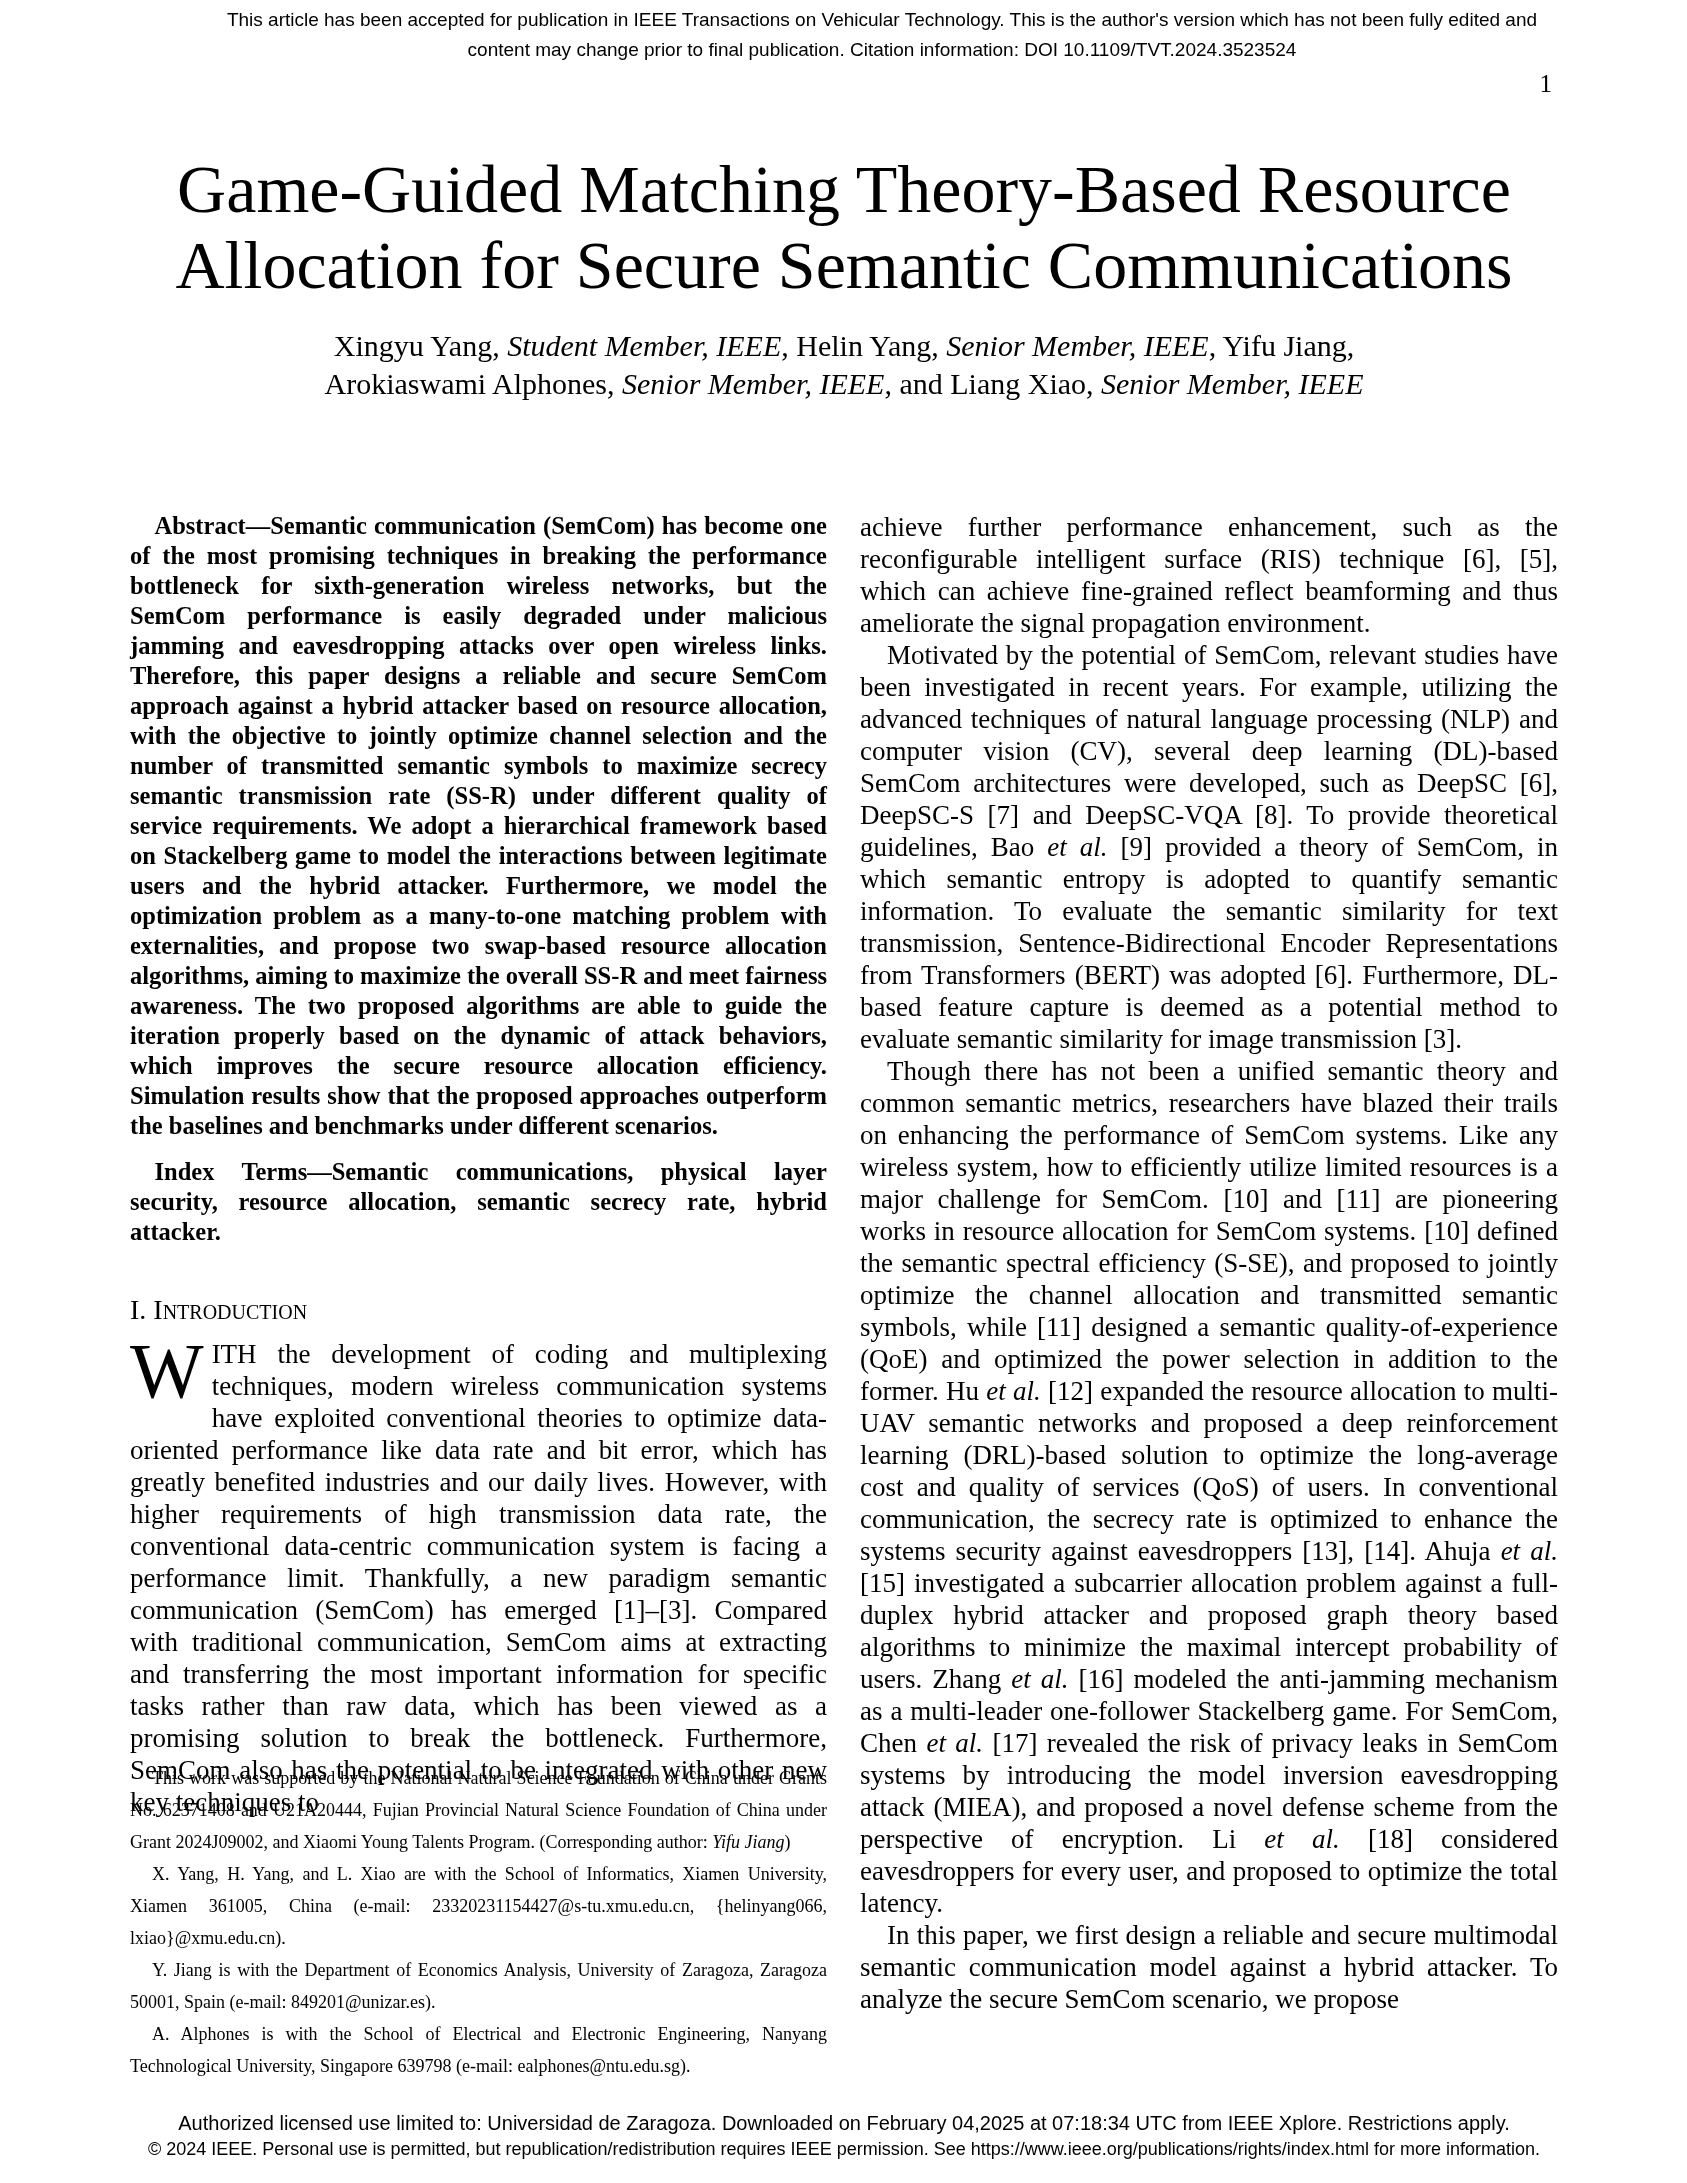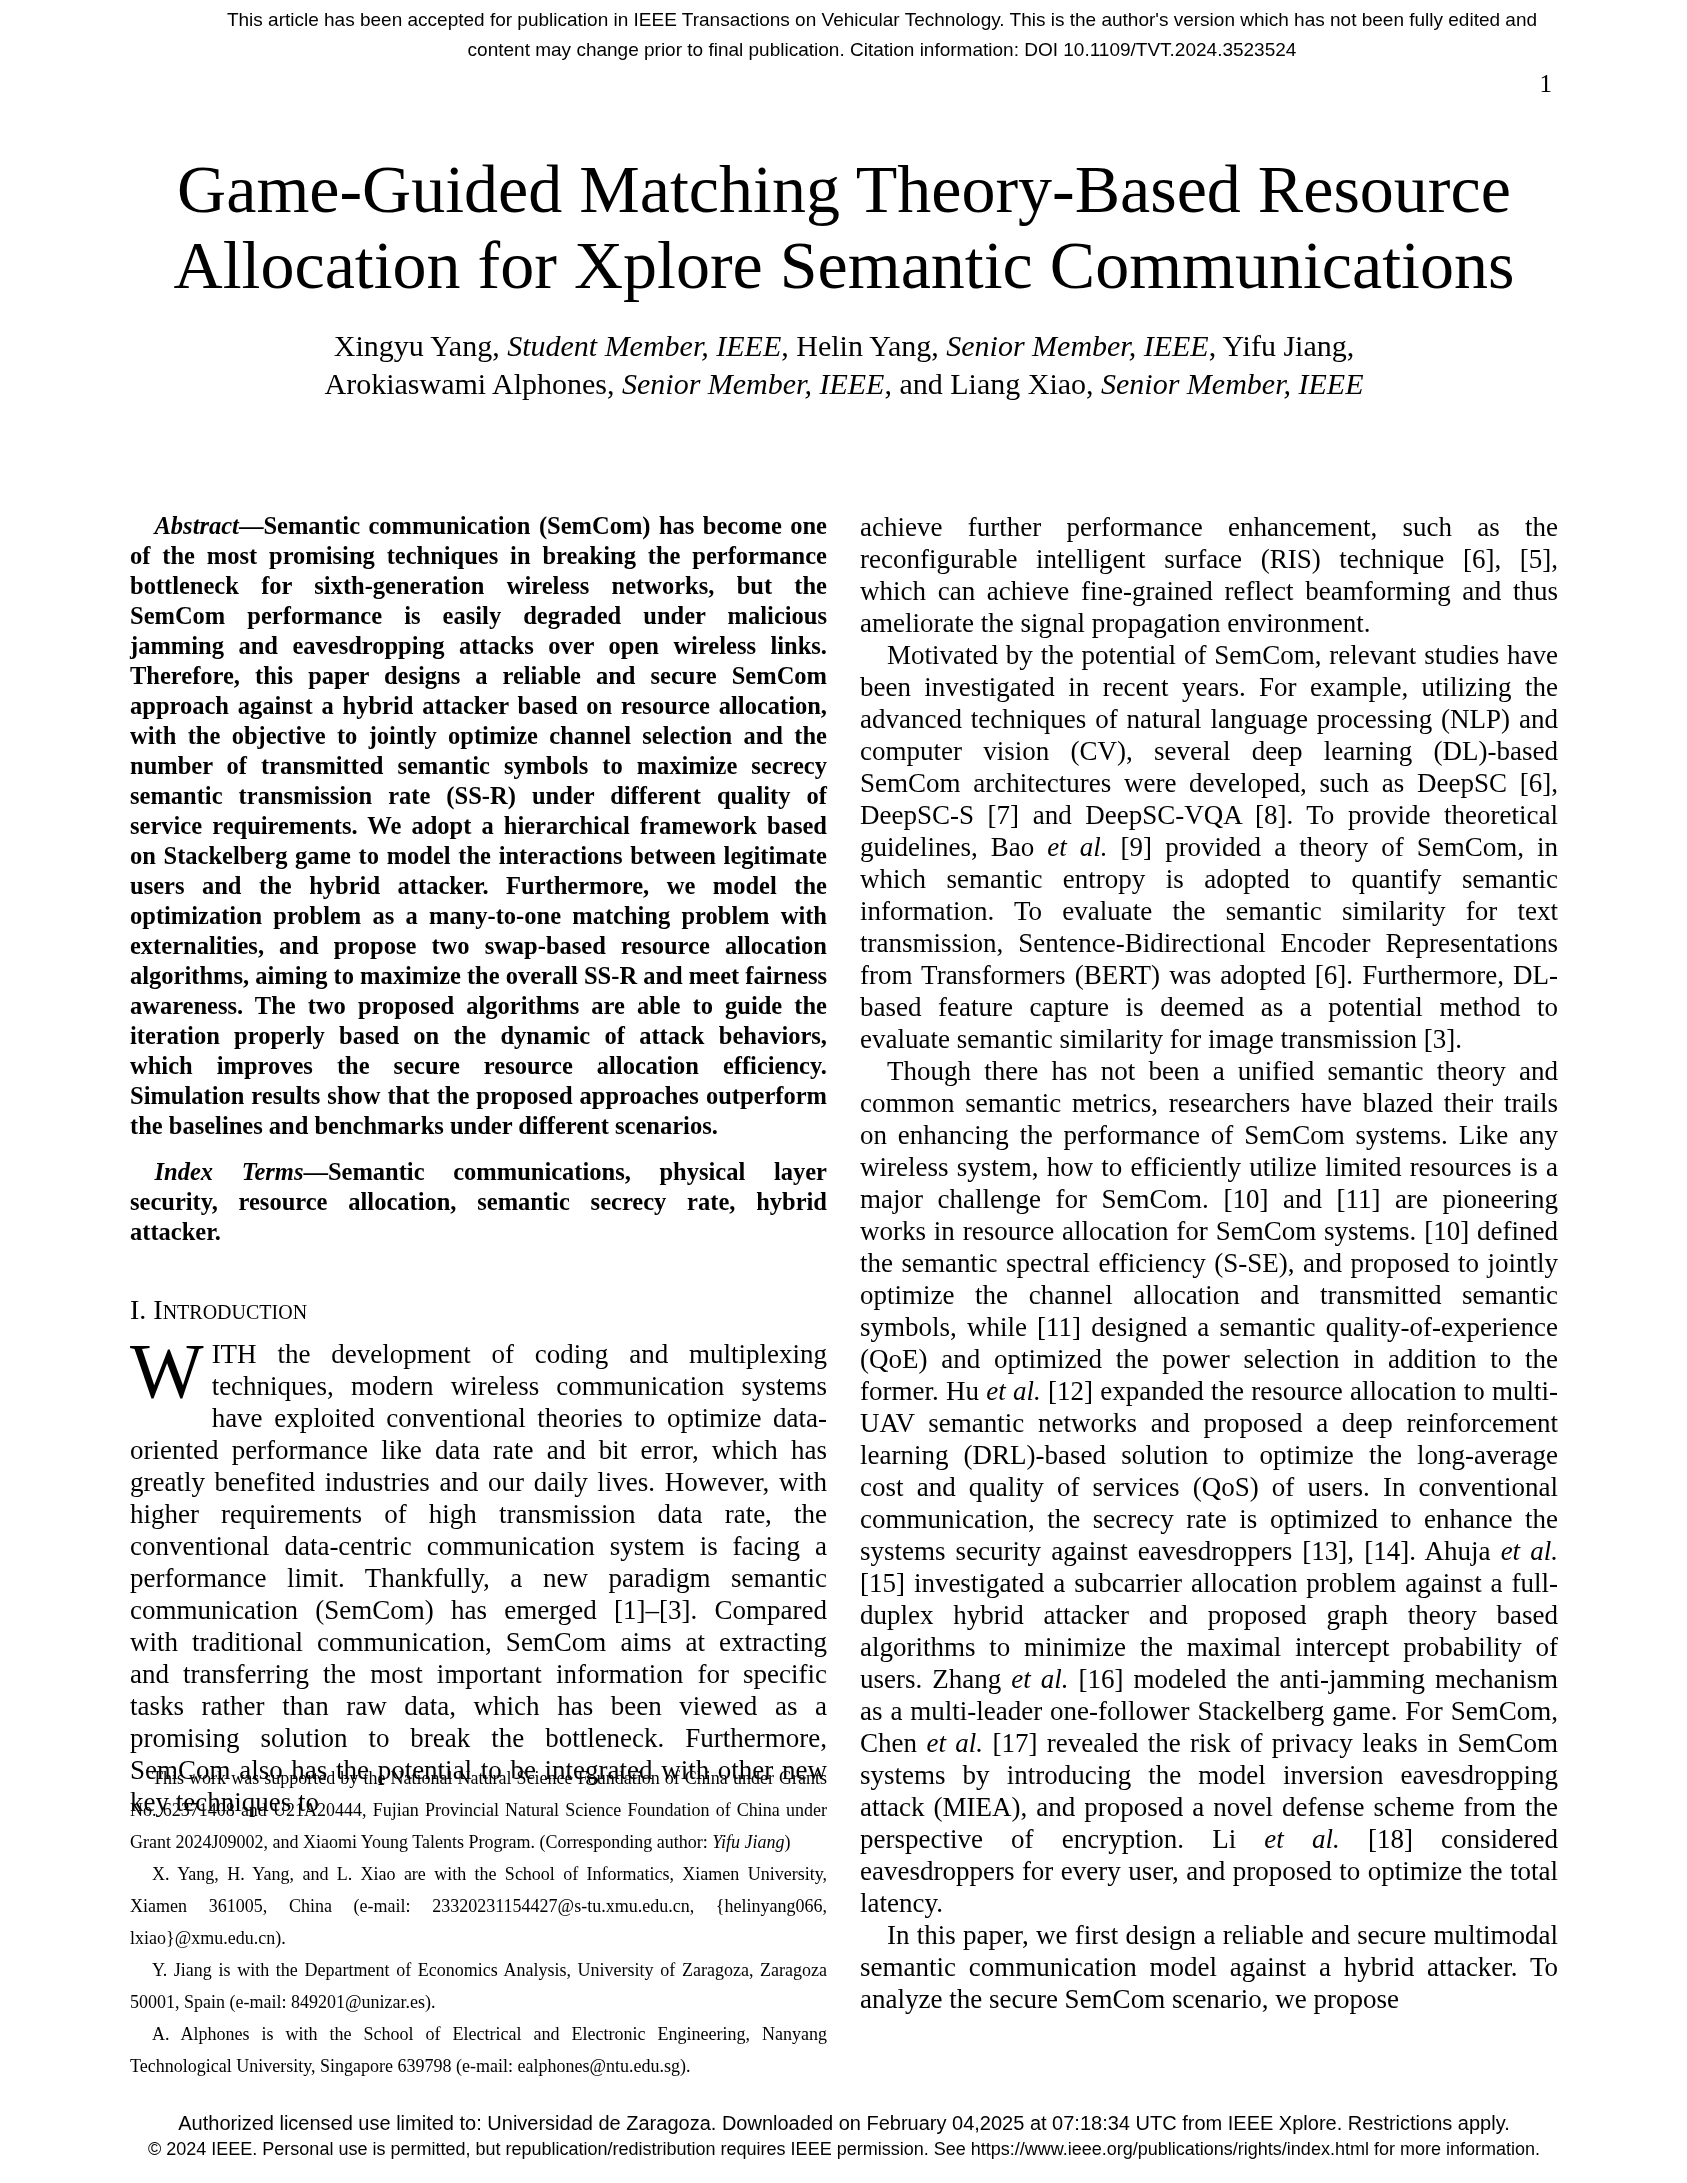--- a/index.html
+++ b/index.html
@@ -37,21 +37,21 @@
 
   .col { position: absolute; top: 511px; text-align: justify; }
   .col-left  { left: 130px;  width: 697px; }
   .col-right { left: 860px; width: 698px; }
 
   .abstract {
     margin: 0; font-weight: 700;
     font-size: 24.5px; line-height: 30px;
     text-indent: 24.5px;
   }
-  .lead-in { font-style: italic; }
+  .lead-in { }
   .index-terms { margin-top: 16px; }
 
   .section-heading {
     margin: 46px 0 12px 0;
     font-weight: 400; font-size: 28px; line-height: 33px;
     font-variant: small-caps;
     text-indent: 0;
   }
 
   .body-p {
@@ -89,21 +89,21 @@
 
   <header class="accept-note">
     <div>This article has been accepted for publication in IEEE Transactions on Vehicular Technology. This is the author's version which has not been fully edited and</div>
     <div>content may change prior to final publication. Citation information: DOI 10.1109/TVT.2024.3523524</div>
   </header>
 
   <div class="pageno">1</div>
 
   <h1 class="title">
     <span class="tline">Game-Guided Matching Theory-Based Resource</span>
-    <span class="tline">Allocation for Xplore Semantic Communications</span>
+    <span class="tline">Allocation for Secure Semantic Communications</span>
   </h1>
 
   <div class="authors">
     <div>Xingyu Yang, <i>Student Member, IEEE</i>, Helin Yang, <i>Senior Member, IEEE</i>, Yifu Jiang,</div>
     <div>Arokiaswami Alphones, <i>Senior Member, IEEE</i>, and Liang Xiao, <i>Senior Member, IEEE</i></div>
   </div>
 
   <section class="col col-left">
     <p class="abstract"><span class="lead-in">Abstract</span><span>—Semantic communication (SemCom) has become one of the most promising techniques in breaking the performance bottleneck for sixth-generation wireless networks, but the SemCom performance is easily degraded under malicious jamming and eavesdropping attacks over open wireless links. Therefore, this paper designs a reliable and secure SemCom approach against a hybrid attacker based on resource allocation, with the objective to jointly optimize channel selection and the number of transmitted semantic symbols to maximize secrecy semantic transmission rate (SS-R) under different quality of service requirements. We adopt a hierarchical framework based on Stackelberg game to model the interactions between legitimate users and the hybrid attacker. Furthermore, we model the optimization problem as a many-to-one matching problem with externalities, and propose two swap-based resource allocation algorithms, aiming to maximize the overall SS-R and meet fairness awareness. The two proposed algorithms are able to guide the iteration properly based on the dynamic of attack behaviors, which improves the secure resource allocation efficiency. Simulation results show that the proposed approaches outperform the baselines and benchmarks under different scenarios.</span></p>
 

